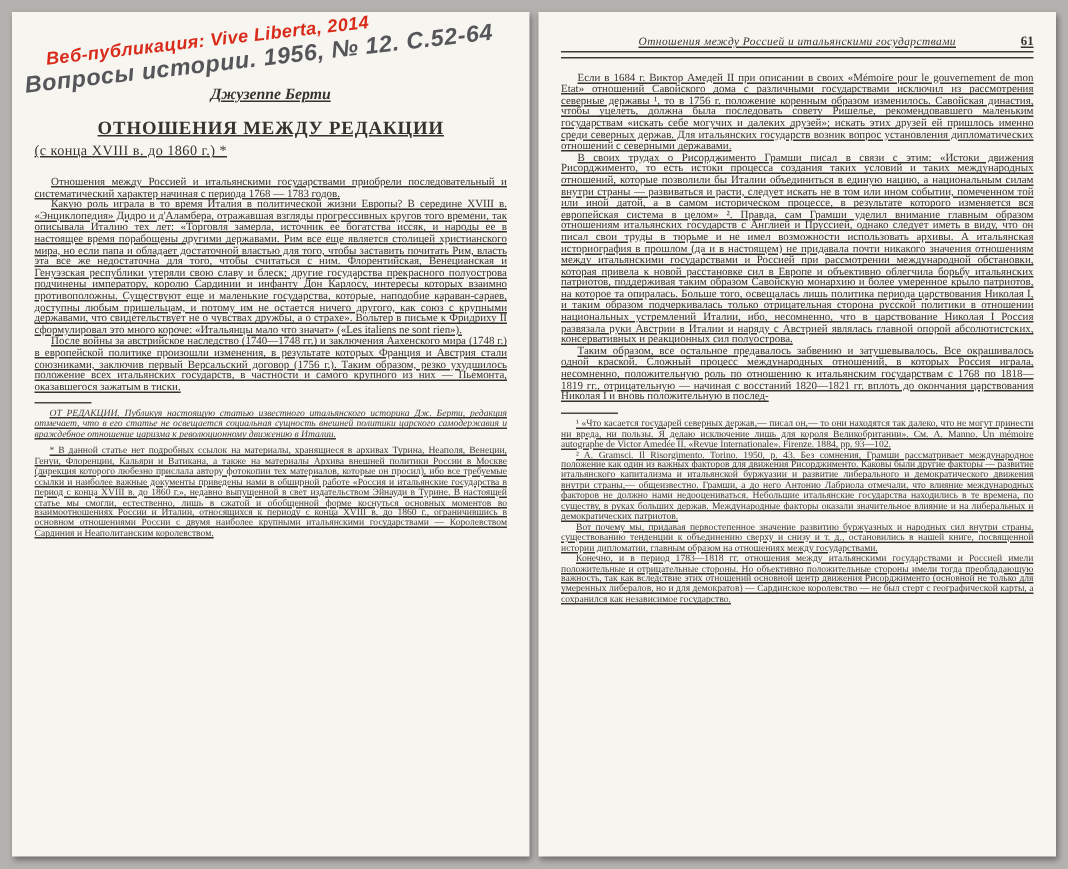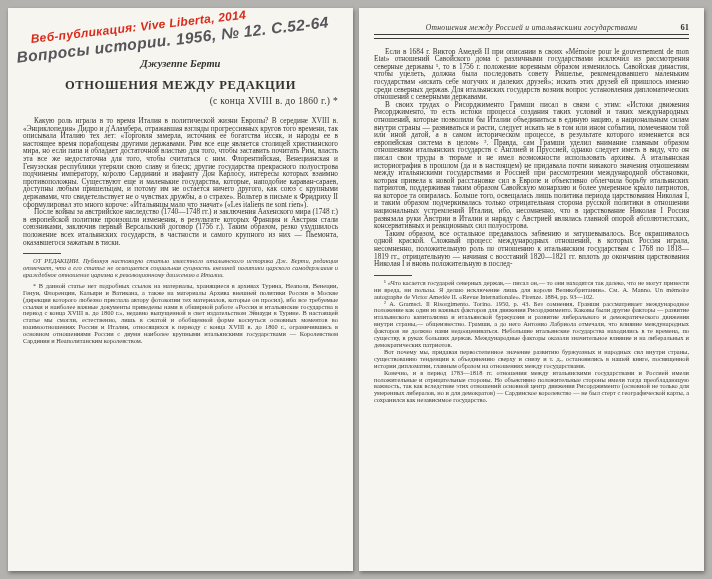--- a/index.html
+++ b/index.html
@@ -8,20 +8,21 @@
     background:#b3b2af;
     font-family:"Liberation Serif","DejaVu Serif",serif;
     position:relative;overflow:hidden;
   }
   .page{
     position:absolute;top:8px;height:563px;width:345px;
     background:#f7f5f0;
     box-shadow:1px 2px 4px rgba(0,0,0,0.4);
     color:#35332f;
     box-sizing:border-box;
+    text-decoration:underline;
   }
   #left-page{left:8px;padding:0 15px;}
   #right-page{left:359px;padding:0 15px;}
 
   
   .stamp{
     position:absolute;left:14px;top:34px;z-index:6;
     transform:rotate(-6.5deg);transform-origin:left top;
     white-space:nowrap;pointer-events:none;
   }
@@ -32,21 +33,21 @@
   }
   .stamp-line2{
     font-family:"Liberation Sans","DejaVu Sans",sans-serif;
     font-style:italic;font-weight:bold;font-size:15.5px;
     margin-top:1px;letter-spacing:.4px;
   }
 
   
   .author{margin-top:50px;text-align:center;font-weight:bold;font-style:italic;font-size:10.5px;}
   .main-title{margin-top:9px;text-align:center;font-weight:bold;font-size:12.5px;line-height:15px;letter-spacing:.6px;}
-  .title-note{text-align:right;font-size:9.5px;margin-top:3px;letter-spacing:.3px;}
+  .title-note{text-align:left;font-size:9.5px;margin-top:3px;letter-spacing:.3px;}
   .translation{margin-top:13px;text-align:center;font-size:7px;color:#6e6a64;letter-spacing:.4px;}
 
   
   .body-block{margin-top:11px;}
   .body-par{
     font-size:7.3px;line-height:7.6px;text-align:justify;
     text-indent:11px;margin:0;
   }
   
   .fn-rule{width:38px;height:0;border-top:1px solid #4a4843;margin:7px 0 4px 0;}
@@ -74,20 +75,21 @@
 
   <div class="author">Джузеппе Берти</div>
 
   <div class="main-title">
     <div>ОТНОШЕНИЯ МЕЖДУ РЕДАКЦИИ</div>
   </div>
   <div class="title-note">(с конца XVIII в. до 1860 г.) *</div>
 
 
   <div class="body-block">
+    <p class="body-par">Отношения между Россией и итальянскими государствами приобрели последовательный и систематический характер начиная с периода 1768 — 1783 годов.</p>
     <p class="body-par">Какую роль играла в то время Италия в политической жизни Европы? В середине XVIII в. «Энциклопедия» Дидро и д'Аламбера, отражавшая взгляды прогрессивных кругов того времени, так описывала Италию тех лет: «Торговля замерла, источник ее богатства иссяк, и народы ее в настоящее время порабощены другими державами. Рим все еще является столицей христианского мира, но если папа и обладает достаточной властью для того, чтобы заставить почитать Рим, власть эта все же недостаточна для того, чтобы считаться с ним. Флорентийская, Венецианская и Генуэзская республики утеряли свою славу и блеск; другие государства прекрасного полуострова подчинены императору, королю Сардинии и инфанту Дон Карлосу, интересы которых взаимно противоположны. Существуют еще и маленькие государства, которые, наподобие караван-сараев, доступны любым пришельцам, и потому им не остается ничего другого, как союз с крупными державами, что свидетельствует не о чувствах дружбы, а о страхе». Вольтер в письме к Фридриху II сформулировал это много короче: «Итальянцы мало что значат» («Les italiens ne sont rien»).</p>
     <p class="body-par">После войны за австрийское наследство (1740—1748 гг.) и заключения Аахенского мира (1748 г.) в европейской политике произошли изменения, в результате которых Франция и Австрия стали союзниками, заключив первый Версальский договор (1756 г.). Таким образом, резко ухудшилось положение всех итальянских государств, в частности и самого крупного из них — Пьемонта, оказавшегося зажатым в тиски.</p>
   </div>
 
   <div class="fn-rule"></div>
 
   <p class="fn-par italic">ОТ РЕДАКЦИИ. Публикуя настоящую статью известного итальянского историка Дж. Берти, редакция отмечает, что в его статье не освещается социальная сущность внешней политики царского самодержавия и враждебное отношение царизма к революционному движению в Италии.</p>
   <div class="fn-gap"></div>
   <p class="fn-par">* В данной статье нет подробных ссылок на материалы, хранящиеся в архивах Турина, Неаполя, Венеции, Генуи, Флоренции, Кальяри и Ватикана, а также на материалы Архива внешней политики России в Москве (дирекция которого любезно прислала автору фотокопии тех материалов, которые он просил), ибо все требуемые ссылки и наиболее важные документы приведены нами в обширной работе «Россия и итальянские государства в период с конца XVIII в. до 1860 г.», недавно выпущенной в свет издательством Эйнауди в Турине. В настоящей статье мы смогли, естественно, лишь в сжатой и обобщенной форме коснуться основных моментов во взаимоотношениях России и Италии, относящихся к периоду с конца XVIII в. до 1860 г., ограничившись в основном отношениями России с двумя наиболее крупными итальянскими государствами — Королевством Сардиния и Неаполитанским королевством.</p>
 

